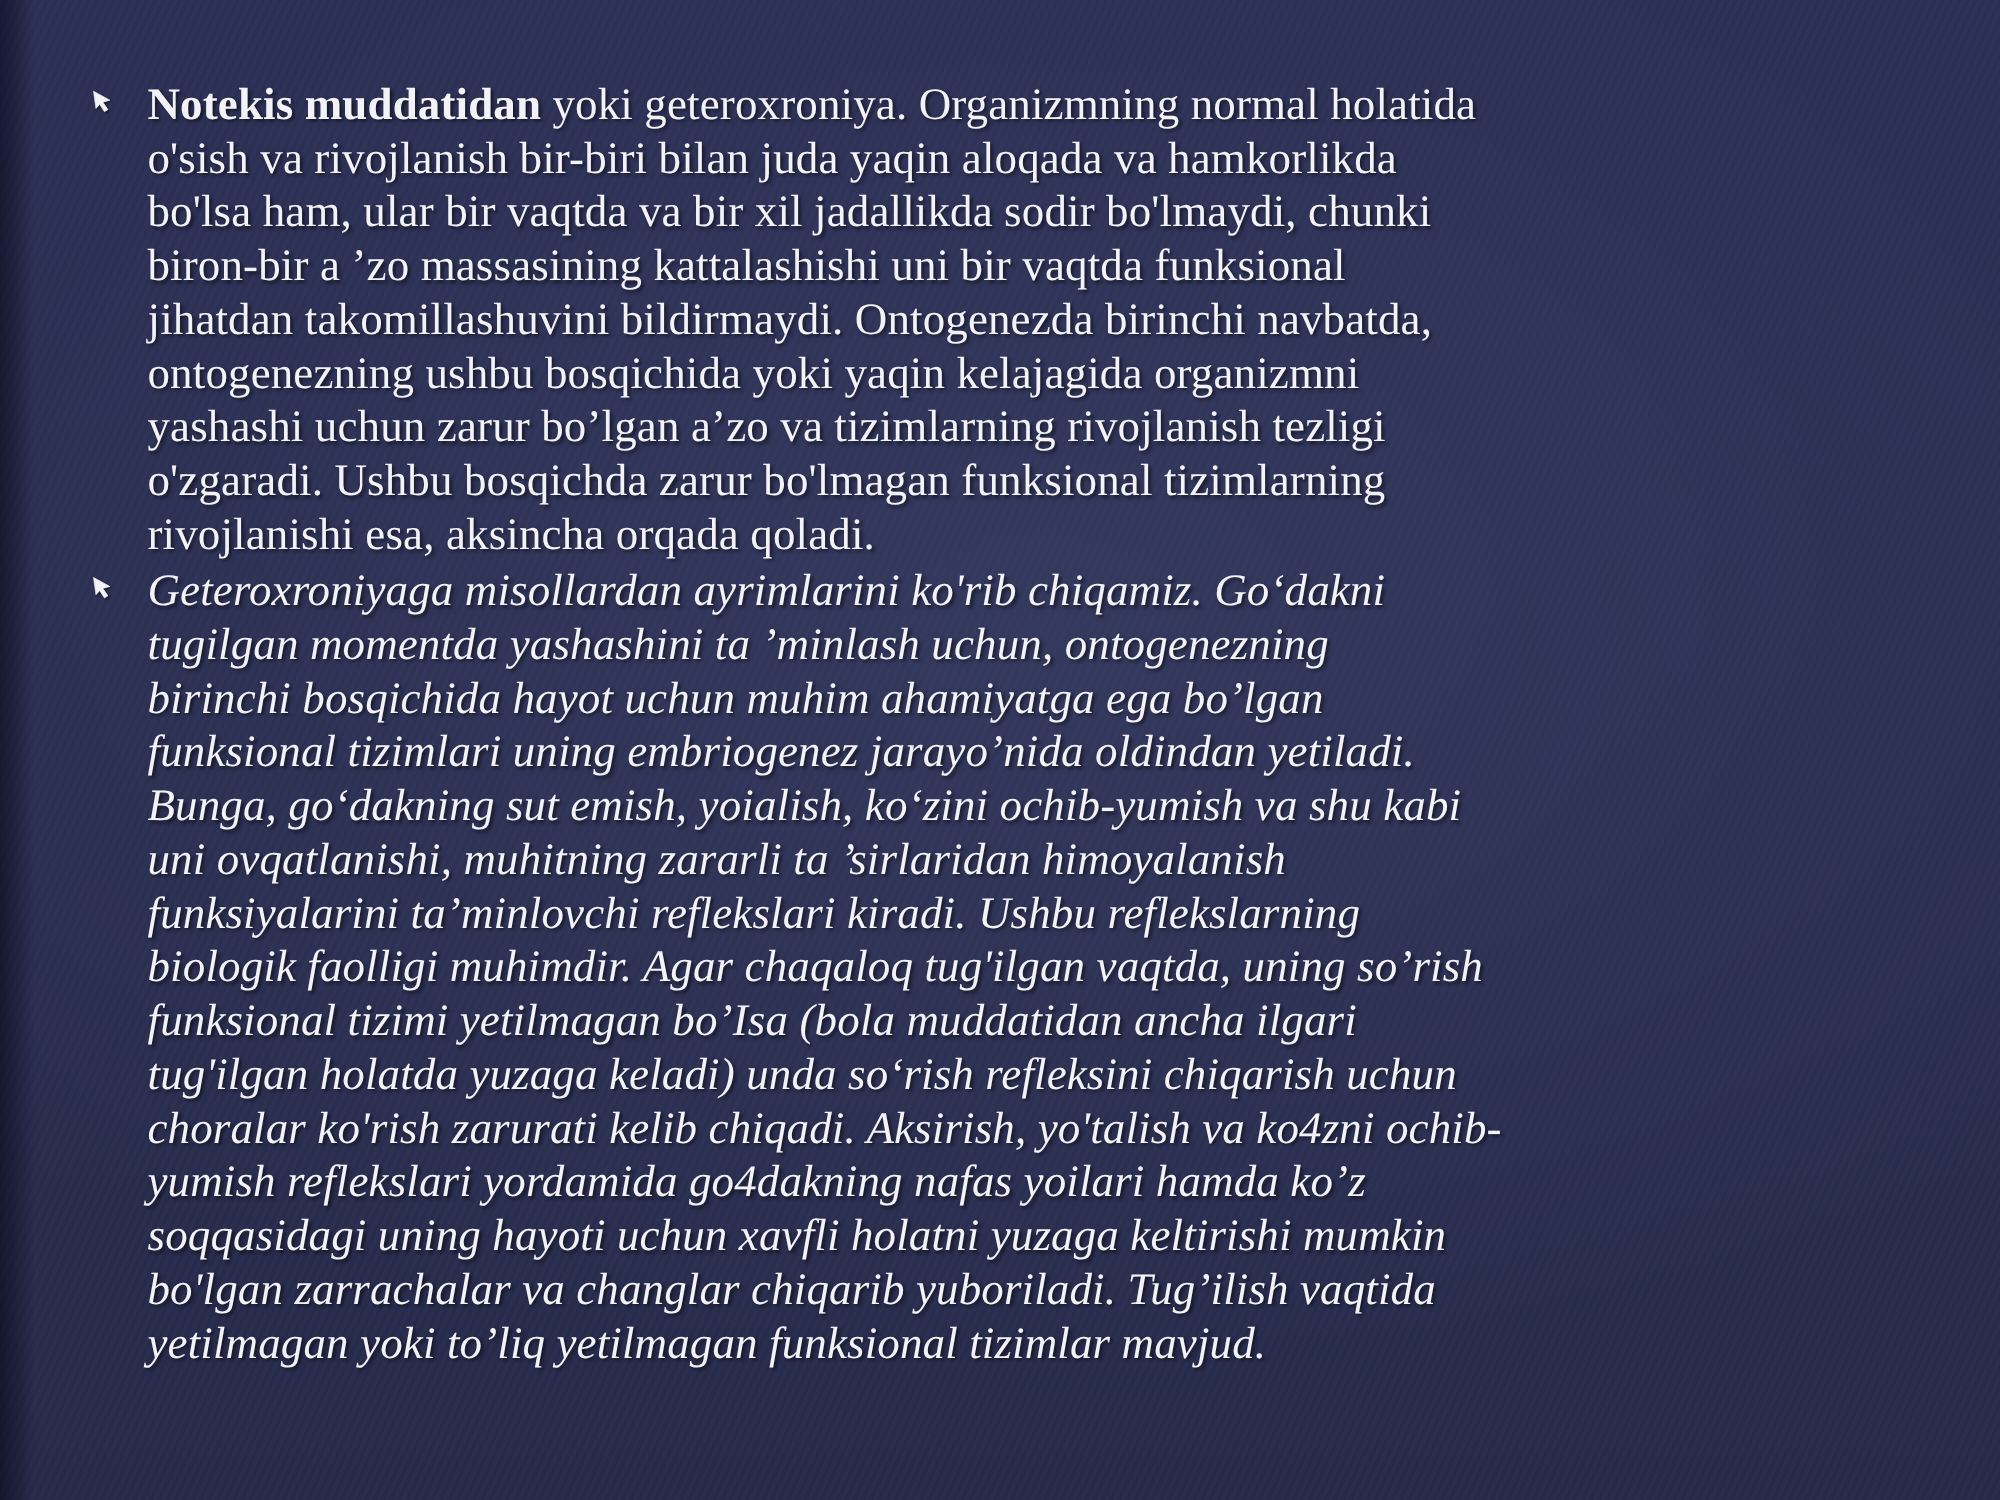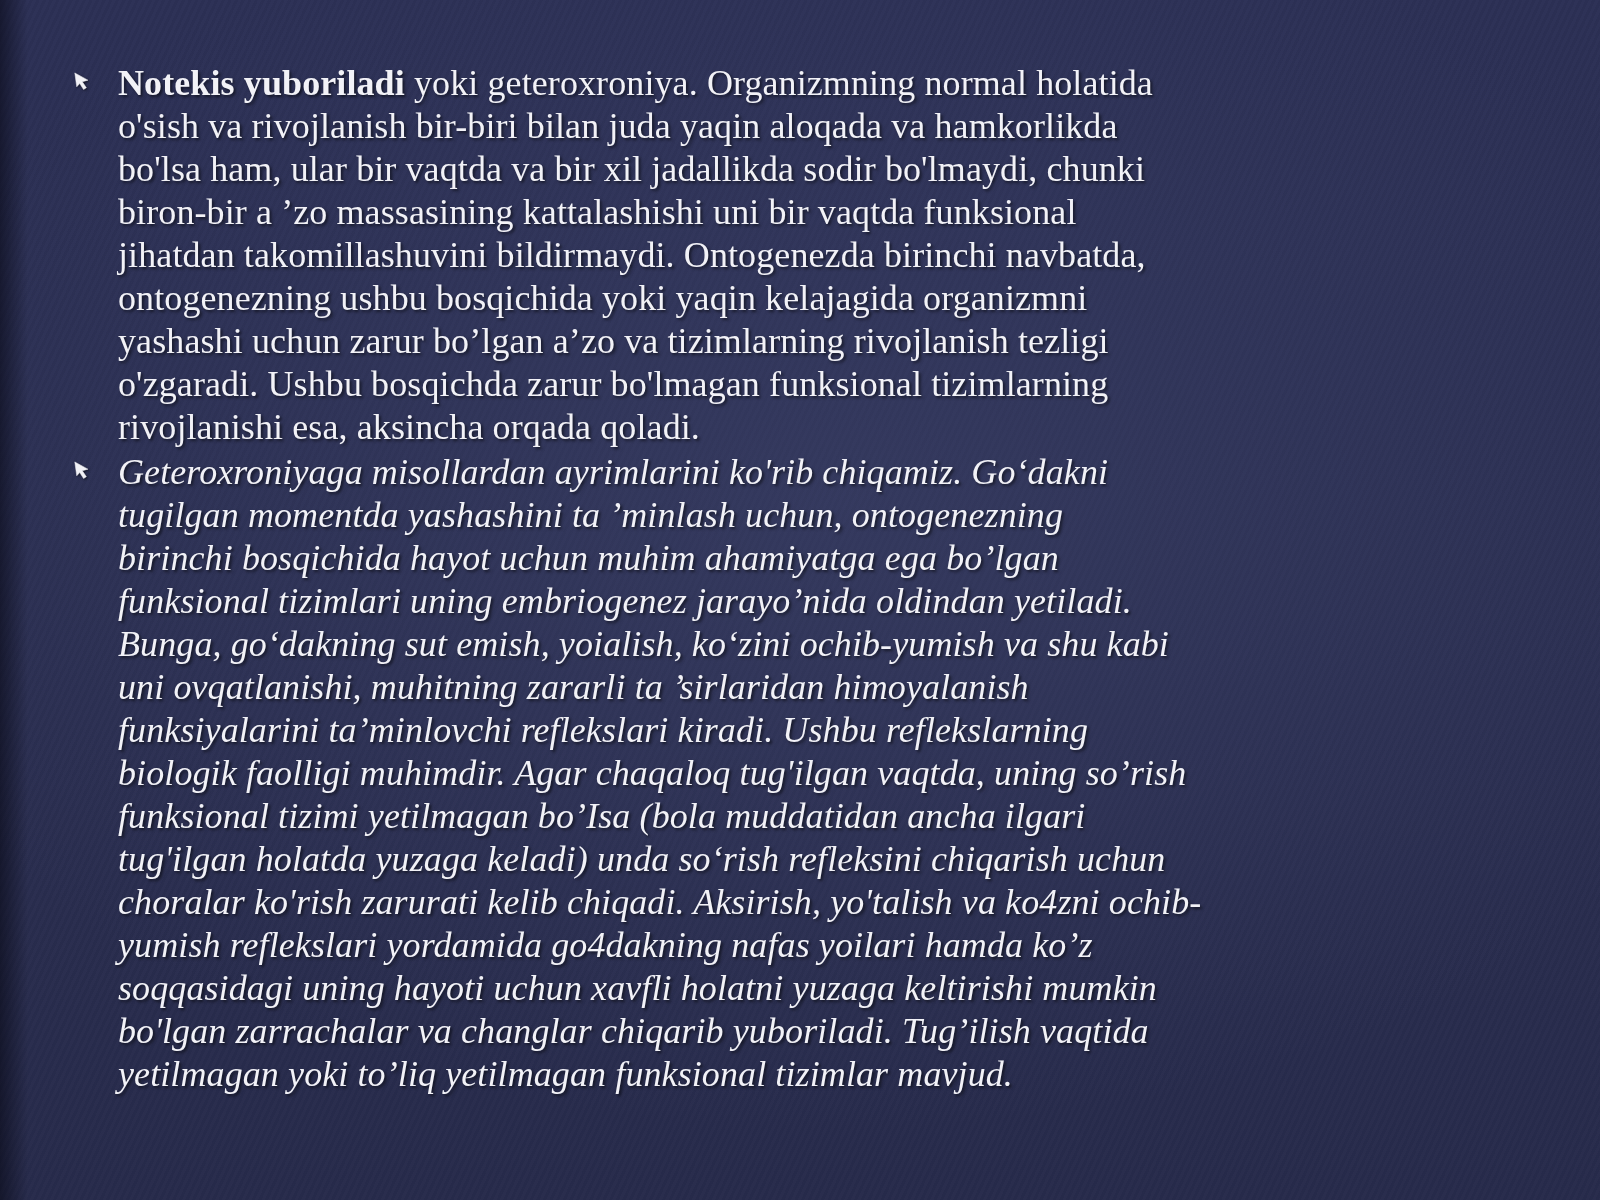--- a/index.html
+++ b/index.html
@@ -62,21 +62,21 @@
 <body>
 
 <div class="slide">
 
   <div class="bullet-item">
     <span class="bullet-marker">
       <svg width="18" height="20" viewBox="0 0 18 20" xmlns="http://www.w3.org/2000/svg">
         <path d="M2 1 L14 10 L8.2 10.8 L11.4 17.2 L8.4 18.6 L5.4 12.2 L2 15 Z" fill="#f2f2f7" stroke="#f2f2f7" stroke-width="0.5" transform="rotate(-8 8 10)"></path>
       </svg>
     </span>
-    <span class="bullet-lead">Notekis yuboriladi</span><span class="bullet-text"> yoki geteroxroniya. Organizmning normal holatida
+    <span class="bullet-lead">Notekis muddatidan</span><span class="bullet-text"> yoki geteroxroniya. Organizmning normal holatida
 o'sish va rivojlanish bir-biri bilan juda yaqin aloqada va hamkorlikda
 bo'lsa ham, ular bir vaqtda va bir xil jadallikda sodir bo'lmaydi, chunki
 biron-bir a ’zo massasining kattalashishi uni bir vaqtda funksional
 jihatdan takomillashuvini bildirmaydi. Ontogenezda birinchi navbatda,
 ontogenezning ushbu bosqichida yoki yaqin kelajagida organizmni
 yashashi uchun zarur bo’lgan a’zo va tizimlarning rivojlanish tezligi
 o'zgaradi. Ushbu bosqichda zarur bo'lmagan funksional tizimlarning
 rivojlanishi esa, aksincha orqada qoladi.</span>
   </div>
 

